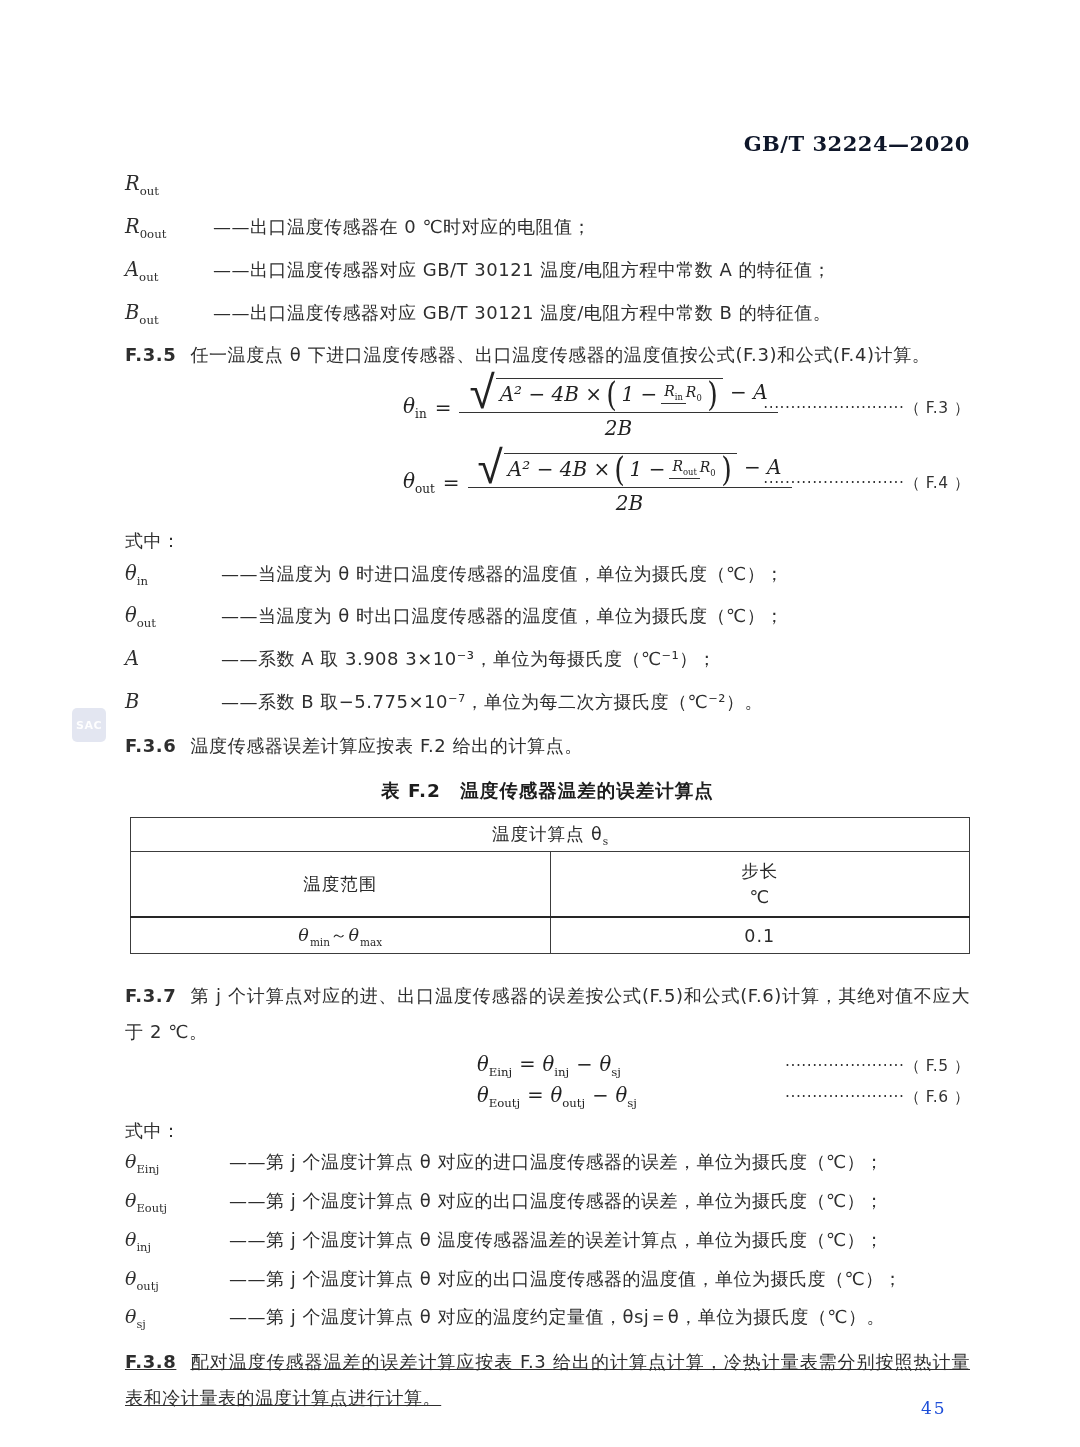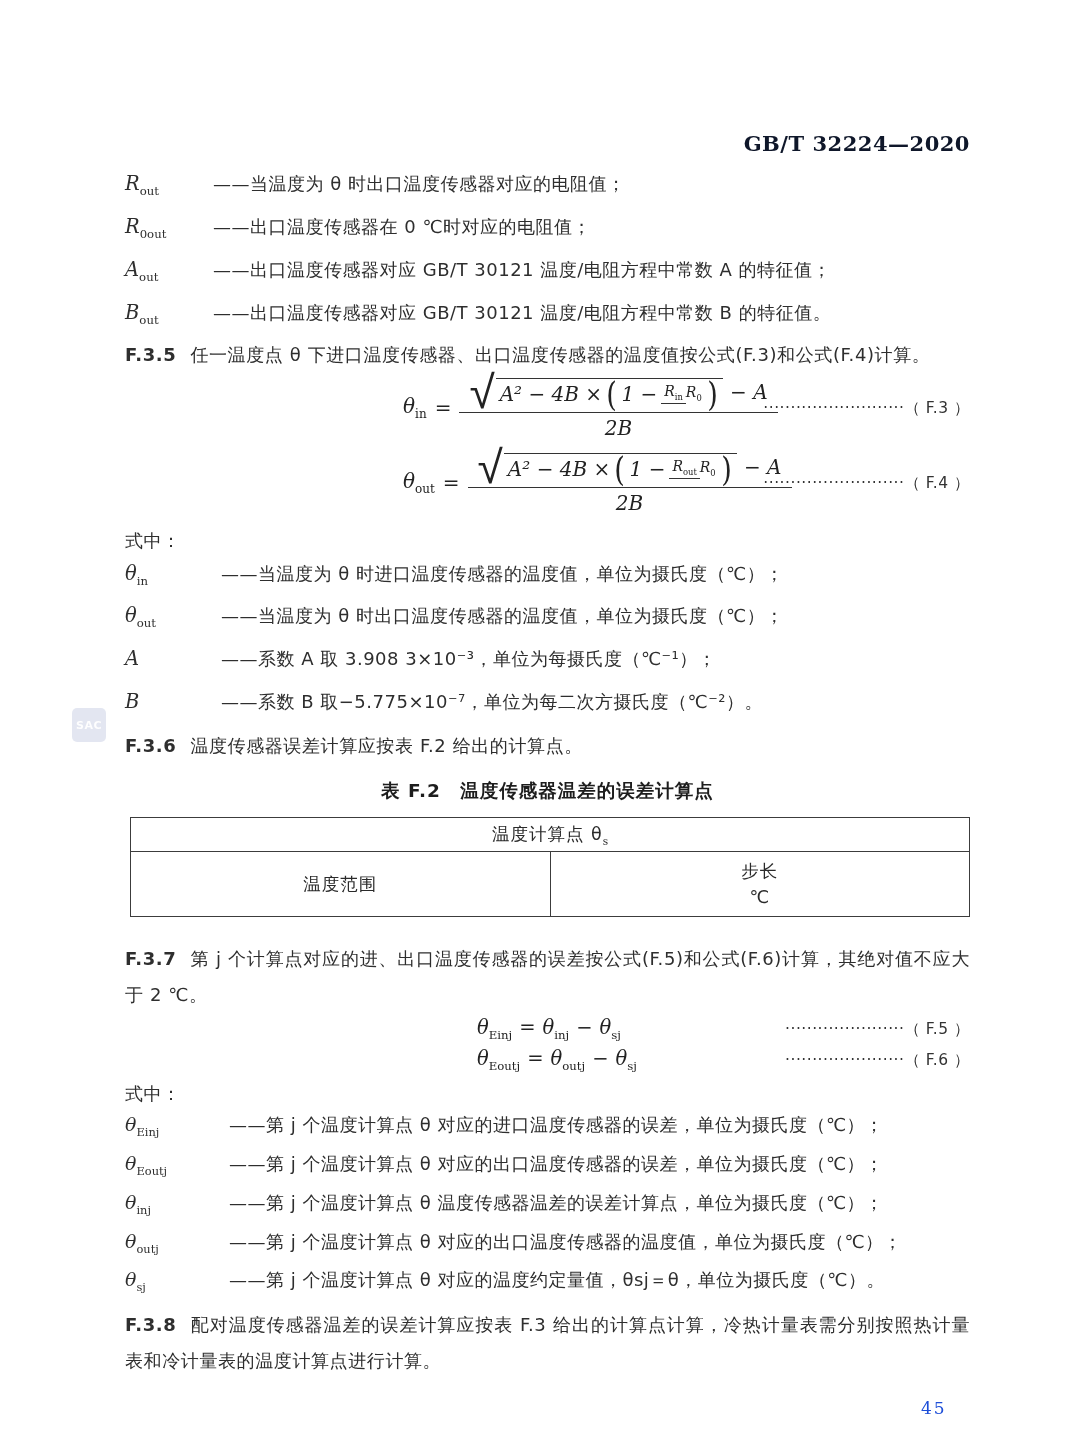--- a/index.html
+++ b/index.html
@@ -103,21 +103,20 @@
 
 <div class="page">
 
   <div class="std-no">GB/T 32224—2020</div>
 
   <div class="content">
 
     <div class="def-block">
       <div class="def-row">
         <span class="def-sym"><i>R</i><sub>out</sub></span>
-        <span class="def-desc">——当温度为 θ 时出口温度传感器对应的电阻值；</span>
       </div>
       <div class="def-row">
         <span class="def-sym"><i>R</i><sub>0out</sub></span>
         <span class="def-desc">——出口温度传感器在 0 ℃时对应的电阻值；</span>
       </div>
       <div class="def-row">
         <span class="def-sym"><i>A</i><sub>out</sub></span>
         <span class="def-desc">——出口温度传感器对应 GB/T 30121 温度/电阻方程中常数 A 的特征值；</span>
       </div>
       <div class="def-row">
@@ -206,20 +205,24 @@
           <tr>
         <td class="thspan" colspan="2"><span>温度计算点 θ</span><sub class="sv">s</sub></td>
       </tr>
       <tr>
         <td class="c1 h2"><span>温度范围</span></td>
         <td class="h2">
           <div>步长</div>
           <div>℃</div>
         </td>
       </tr>
+      <tr class="datarow">
+        <td class="c1"><span class="sv"><i>θ</i><sub>min</sub></span><span>～</span><span class="sv"><i>θ</i><sub>max</sub></span></td>
+        <td>0.1</td>
+      </tr>
     </tbody>
       </table>
 
     <p class="para" style="margin-top:24px;line-height:36px;"><b class="plabel">F.3.7</b><span>第 j 个计算点对应的进、出口温度传感器的误差按公式(F.5)和公式(F.6)计算，其绝对值不应大于 2 ℃。</span></p>
 
     <div class="eqrow2">
       <span class="eqmain2">
         <span><i>θ</i><sub>Einj</sub></span>
         <span class="op">=</span>
         <span><i>θ</i><sub>inj</sub></span>
@@ -257,20 +260,20 @@
       <div class="def-row">
         <span class="def-sym"><i>θ</i><sub>outj</sub></span>
         <span class="def-desc">——第 j 个温度计算点 θ 对应的出口温度传感器的温度值，单位为摄氏度（℃）；</span>
       </div>
       <div class="def-row">
         <span class="def-sym"><i>θ</i><sub>sj</sub></span>
         <span class="def-desc">——第 j 个温度计算点 θ 对应的温度约定量值，θsj＝θ，单位为摄氏度（℃）。</span>
       </div>
     </div>
 
-    <p class="para" style="margin-top:4px;line-height:36px;"><b class="plabel">F.3.8</b><span>配对温度传感器温差的误差计算应按表 F.3 给出的计算点计算，冷热计量表需分别按照热计量表和冷计量表的温度计算点进行计算。</span></p>
+    <p class="para" style="margin-top:4px;line-height:36px;text-decoration:underline;"><b class="plabel">F.3.8</b><span>配对温度传感器温差的误差计算应按表 F.3 给出的计算点计算，冷热计量表需分别按照热计量表和冷计量表的温度计算点进行计算。</span></p>
 
   </div>
 
   <div class="wm">SAC</div>
   <div class="pageno">45</div>
 
 </div>
 
 </body></html>

